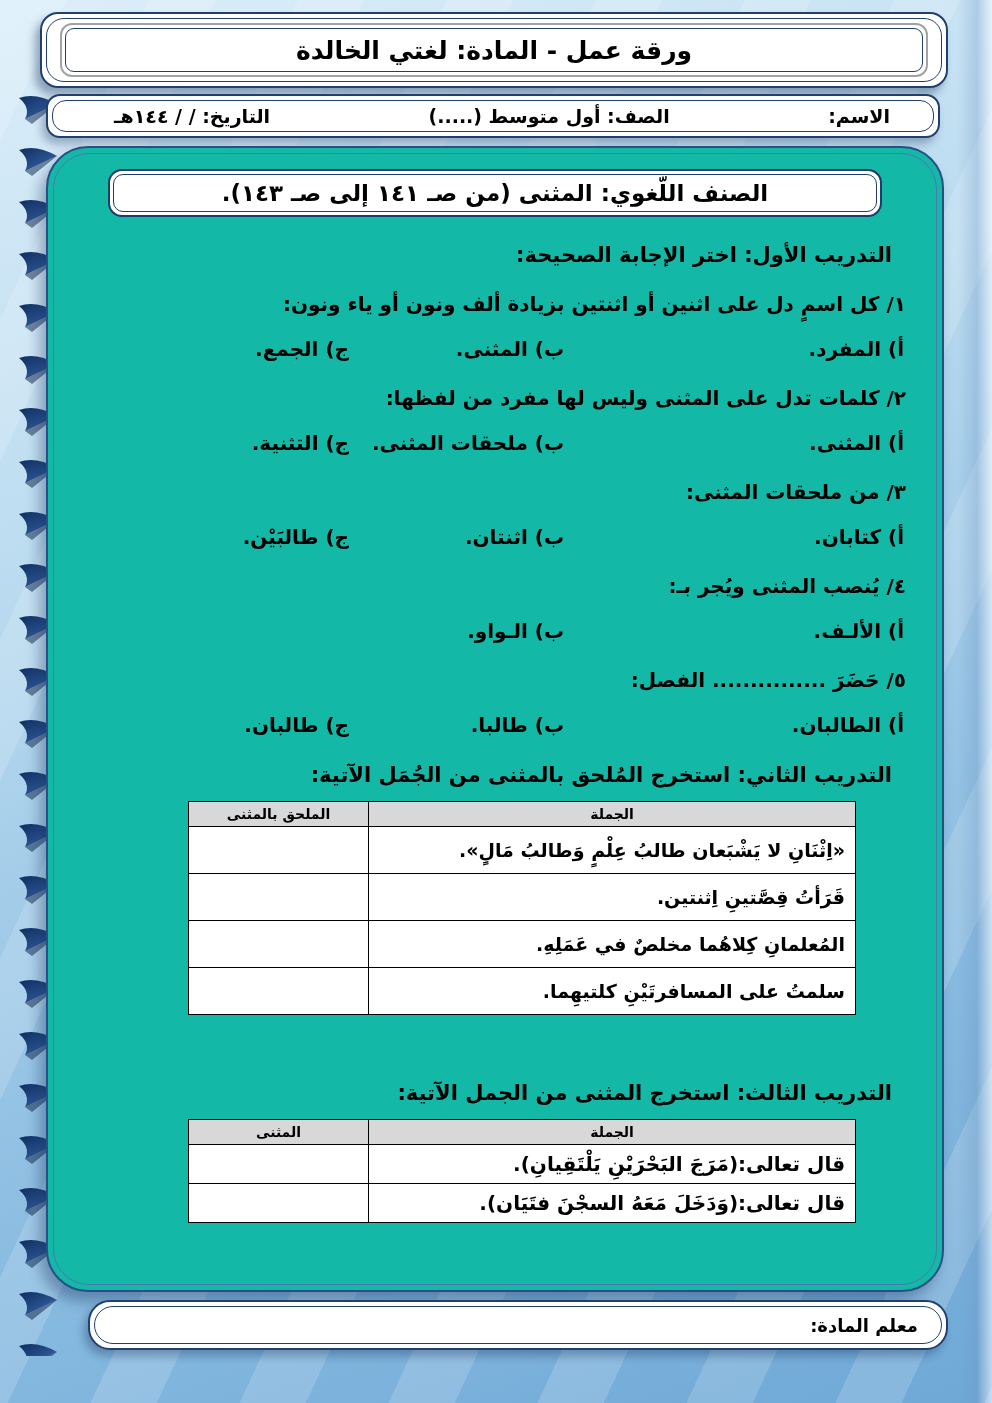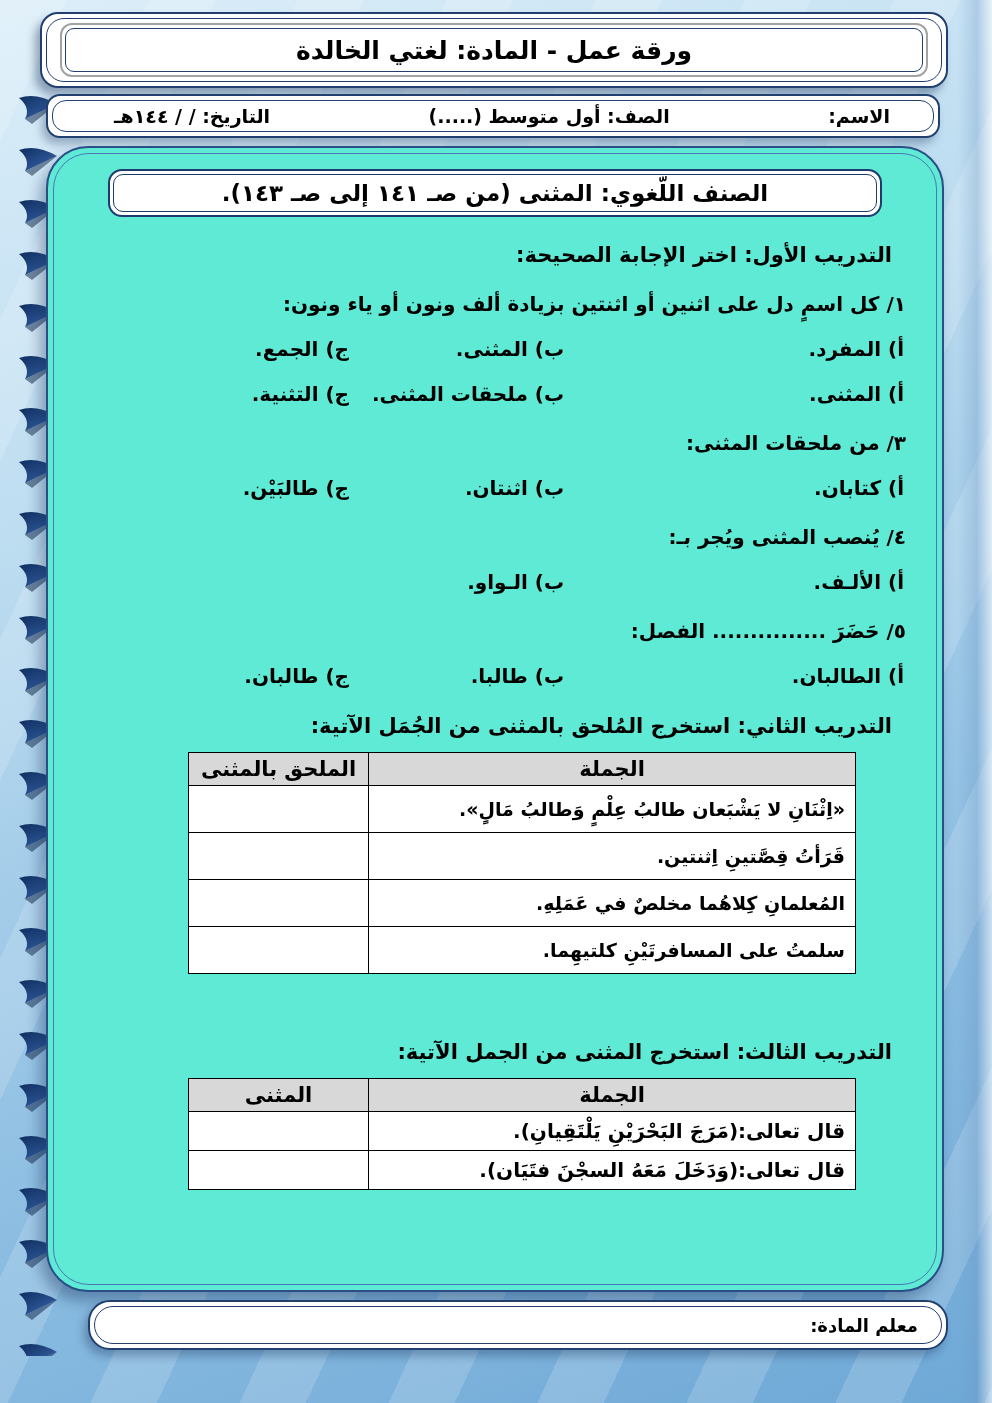--- a/index.html
+++ b/index.html
@@ -31,39 +31,39 @@
     display: flex; align-items: center; justify-content: center;
     font-weight: bold; font-size: 25px; }
   .banner-inner::after { content: ""; position: absolute; inset: 3px; border: 1px solid #22406f; border-radius: 9px; pointer-events: none; }
 
   .info-banner { position: absolute; top: 94px; right: 52px; left: 46px; height: 44px;
     border-radius: 14px; box-shadow: -4px 6px 9px rgba(15,40,80,.32);
     display: flex; align-items: center; justify-content: space-between;
     padding: 0 48px 0 66px; font-weight: bold; font-size: 19px; }
 
   .content-box { position: absolute; top: 146px; right: 48px; left: 46px; bottom: 111px;
-    background: #5eead4; border: 2.5px solid #2a4f86; border-radius: 42px;
+    background: #14b8a6; border: 2.5px solid #2a4f86; border-radius: 42px;
     box-shadow: -6px 9px 14px rgba(15,40,80,.36);
     padding: 16px 26px 0 26px; }
   .content-box::before { content: ""; position: absolute; inset: 5px; border: 1.5px solid #4a79b2; border-radius: 36px; pointer-events: none; }
 
   .lesson-title { width: 92%; margin: 5px auto 0; position: relative;
     border: 2px solid #1d3b6b; border-radius: 14px;
     text-align: center; font-weight: bold; font-size: 23px; padding: 9px 4px; background:#fff; }
   .lesson-title::before { content: ""; position: absolute; inset: 3px; border: 1px solid #1d3b6b; border-radius: 10px; pointer-events: none; }
 
   .ex-title { font-weight: bold; font-size: 21px; margin: 26px 24px 0 0; }
   .q-text  { font-weight: bold; font-size: 20px; margin: 25px 10px 0 0; }
   .options { display: grid; grid-template-columns: 340px 215px 1fr;
     margin-top: 21px; padding-right: 12px; font-weight: bold; font-size: 20px; }
   .opt { text-align: start; }
 
   .ws-table { border-collapse: collapse; width: 668px; margin: 14px 60px 0 auto; background: #fff; }
   .ws-table th, .ws-table td { border: 1.6px solid #000; }
-  .ws-table th { background: #d8d8d8; font-weight: bold; font-size: 21px; padding: 4px 4px; }
+  .ws-table th { background: #d8d8d8; font-weight: bold; font-size: 14px; padding: 4px 4px; }
   .ws-table td.sentence { font-weight: bold; font-size: 19px; text-align: right; padding: 12px 10px; }
   .ws-table td.answer { min-width: 40px; }
   .col-sentence { width: 73%; }
   .col-answer { width: 27%; }
   .ws-table-2 { margin-top: 14px; }
   .ws-table-2 td.sentence { font-size: 20px; padding: 7px 10px; }
   .gap-lg { margin-top: 66px; }
 
   .footer-box { position: absolute; bottom: 53px; right: 44px; left: 88px; height: 50px;
     border-radius: 22px; box-shadow: -4px 6px 9px rgba(15,40,80,.32);
@@ -113,20 +113,21 @@
   <section>
     <div class="ex-title">التدريب الأول: اختر الإجابة الصحيحة:</div>
 
     <div class="q-text">١/ كل اسمٍ دل على اثنين أو اثنتين بزيادة ألف ونون أو ياء ونون:</div>
     <div class="options">
       <span class="opt">أ) المفرد.</span>
       <span class="opt">ب) المثنى.</span>
       <span class="opt">ج) الجمع.</span>
     </div>
 
+    <div class="q-text">٢/ كلمات تدل على المثنى وليس لها مفرد من لفظها:</div>
     <div class="options">
       <span class="opt">أ) المثنى.</span>
       <span class="opt">ب) ملحقات المثنى.</span>
       <span class="opt">ج) التثنية.</span>
     </div>
 
     <div class="q-text">٣/ من ملحقات المثنى:</div>
     <div class="options">
       <span class="opt">أ) كتابان.</span>
       <span class="opt">ب) اثنتان.</span>

